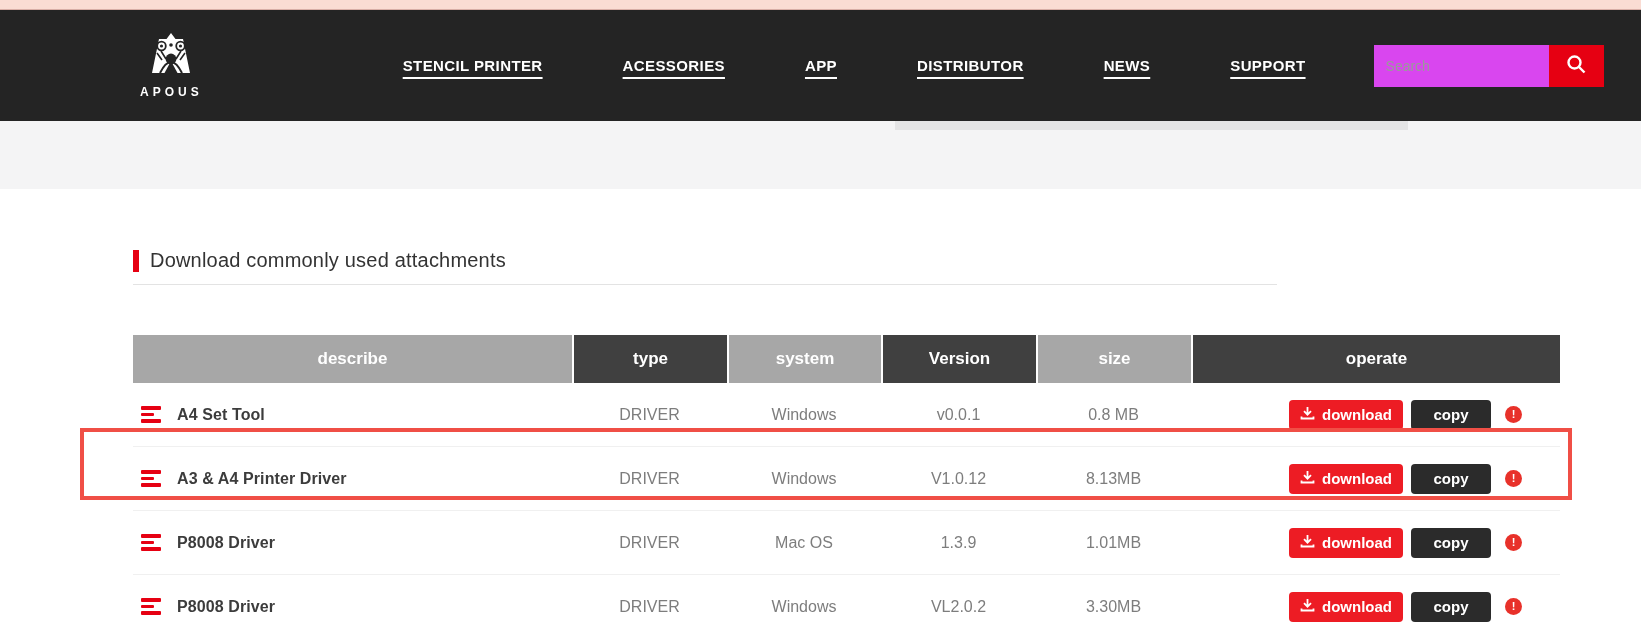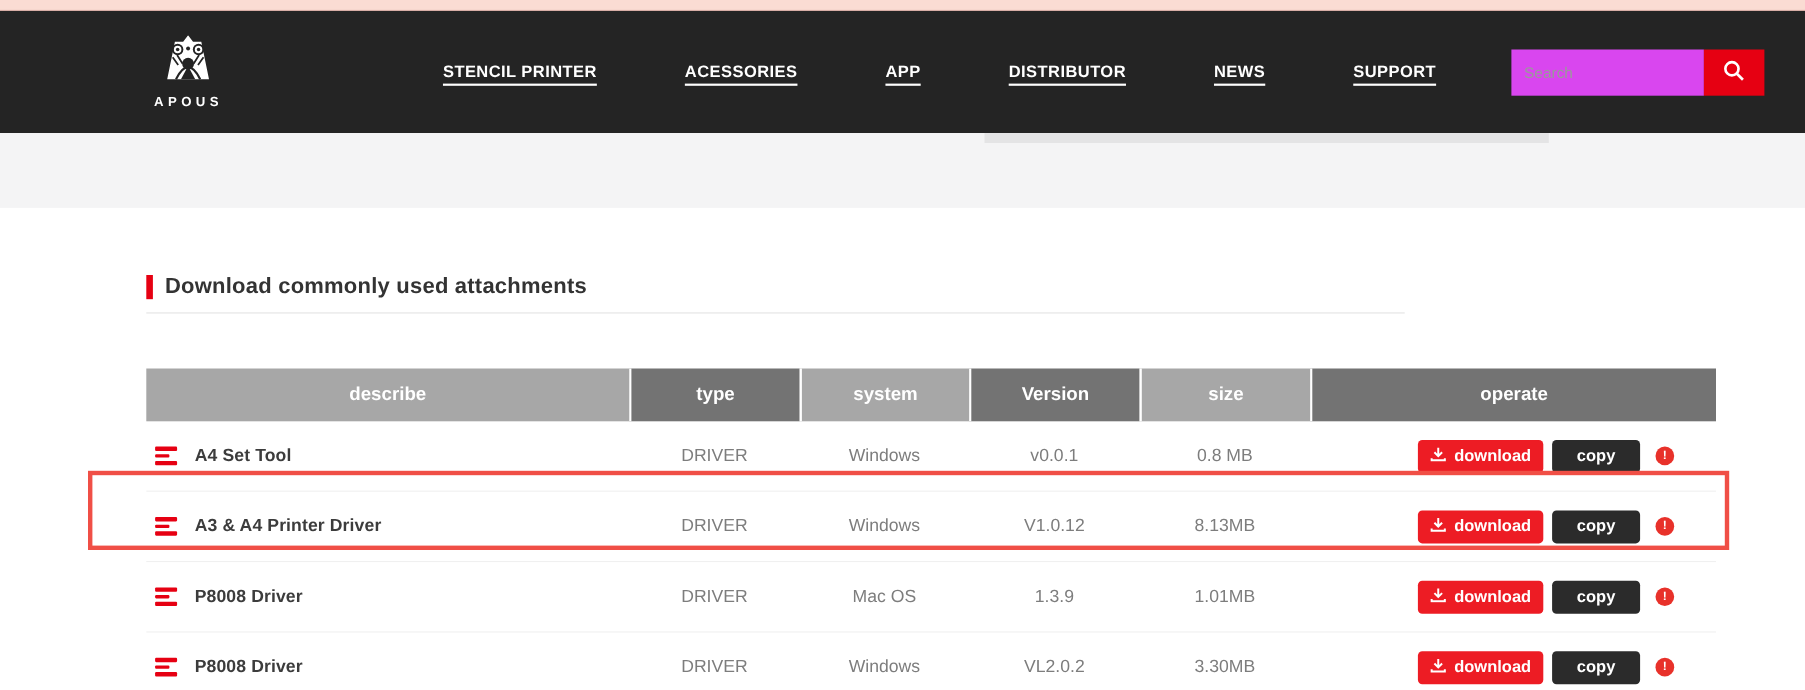--- a/index.html
+++ b/index.html
@@ -25,30 +25,30 @@
     display:flex; align-items:center; justify-content:center; }
 
   
   .subheader { height:68px; background:#f4f4f5; position:relative; }
   .subheader-strip { position:absolute; left:895px; top:0; width:513px; height:9px; background:#e4e4e5; }
 
   
   .content { padding-left:133px; }
   .section-head { margin-top:60px; display:flex; align-items:center; }
   .accent-bar { width:6px; height:22px; background:#e60012; margin-right:11px; }
-  .section-title { font-size:20px; font-weight:bold; color:#333333; letter-spacing:.2px; }
+  .section-title { font-size:20px; font-weight:normal; color:#333333; letter-spacing:.2px; }
   .head-divider { width:1144px; border-top:1px solid #e3e3e3; margin-top:12px; }
 
   
   .dl-table { margin-top:50px; width:1427px; }
   .t-head { display:flex; height:48px; }
   .t-head .hcell { height:48px; line-height:48px; text-align:center; color:#ffffff;
     font-size:17px; font-weight:bold; border-left:2px solid #ffffff; }
   .t-head .hcell:first-child { border-left:none; }
-  .hc-dark { background:#a7a7a7; } .hc-light { background:#737373; }
+  .hc-dark { background:#a7a7a7; } .hc-light { background:#404040; }
   .cw0{width:439px;} .cw1{width:155px;} .cw2{width:154px;} .cw3{width:155px;} .cw4{width:155px;} .cw5{width:369px;}
 
   .t-row { display:flex; height:64px; align-items:center; border-bottom:1px solid #f0f0f0; }
   .cell { text-align:center; color:#7d7d7d; font-size:16px; }
   .cell-describe { display:flex; align-items:center; text-align:left; padding-left:8px; }
   .row-marker { width:20px; margin-right:16px; display:flex; flex-direction:column; gap:3px; }
   .row-marker i { display:block; height:3.5px; background:#e60012; border-radius:1px; }
   .row-marker i:nth-child(1){ width:20px; } .row-marker i:nth-child(2){ width:13px; } .row-marker i:nth-child(3){ width:20px; }
   .file-name { color:#3c3c3c; font-size:16px; font-weight:600; letter-spacing:.1px; }
 

